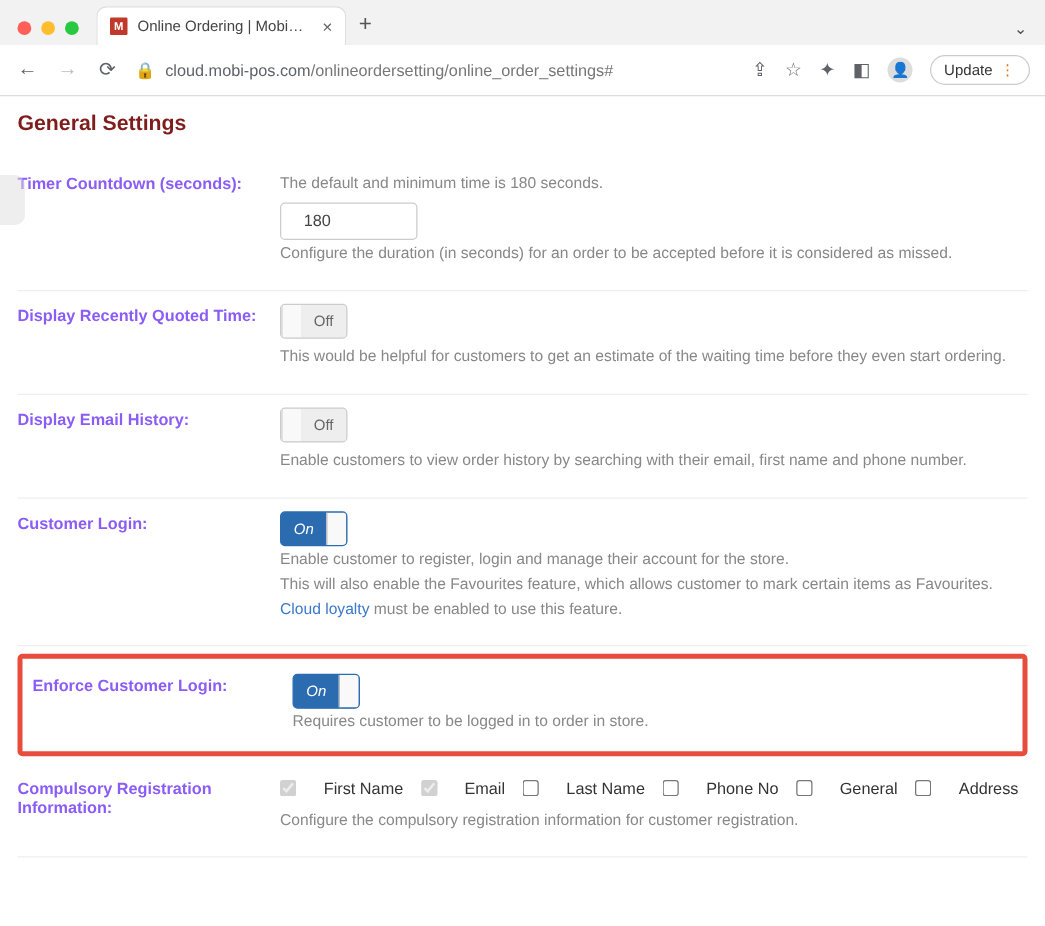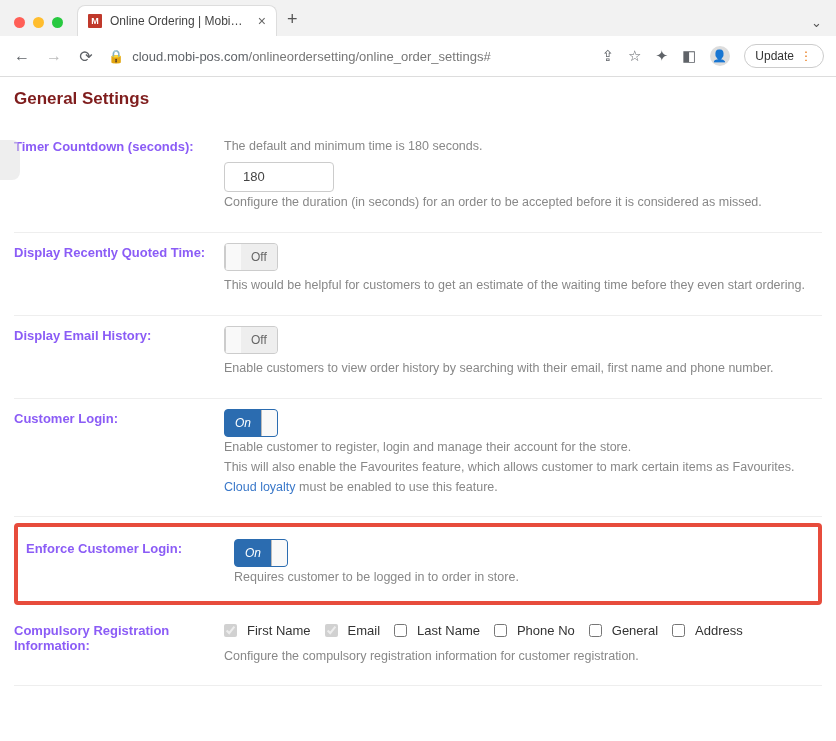--- a/index.html
+++ b/index.html
@@ -51,21 +51,21 @@
   input.text-input { height: 30px; width: 110px; border: 1px solid #ccc; border-radius: 4px; padding: 0 18px; font-size: 13px; color: #444; }
   
   .toggle { display: inline-flex; height: 28px; border-radius: 4px; background: #e6e6e6; border: 1px solid #ccc; overflow: hidden; align-items: stretch; }
   .toggle.off .lbl { color: #666; background: #eee; padding: 5px 10px; font-size: 12px; display: flex; align-items: center; }
   .toggle.off .handle { width: 16px; background: #f9f9f9; border-left: 1px solid #ccc; }
   .toggle.on { background: #2b6cb0; border: 1px solid #2b6cb0; }
   .toggle.on .lbl { color: #fff; padding: 5px 10px; font-size: 12px; display: flex; align-items: center; font-style: italic; }
   .toggle.on .handle { width: 16px; background: #f9f9f9; border-left: 1px solid #bbb; }
 
   .checks { display: flex; flex-wrap: wrap; gap: 14px; margin-bottom: 6px; }
-  .check-item { display: flex; align-items: center; gap: 10px; font-size: 13px; color: #333; }
+  .check-item { display: flex; align-items: center; gap: 22px; font-size: 13px; color: #333; }
   .check-item input { width: 13px; height: 13px; accent-color: #888; }
   
   .side-tab { position: absolute; left: 0; top: 140px; width: 20px; height: 40px; background: #ddd; border-radius: 0 8px 8px 0; opacity: 0.5; }
 </style>
 </head>
 <body>
 
 <div class="browser-chrome">
   <div class="tab-bar">
     <div class="traffic-lights">

